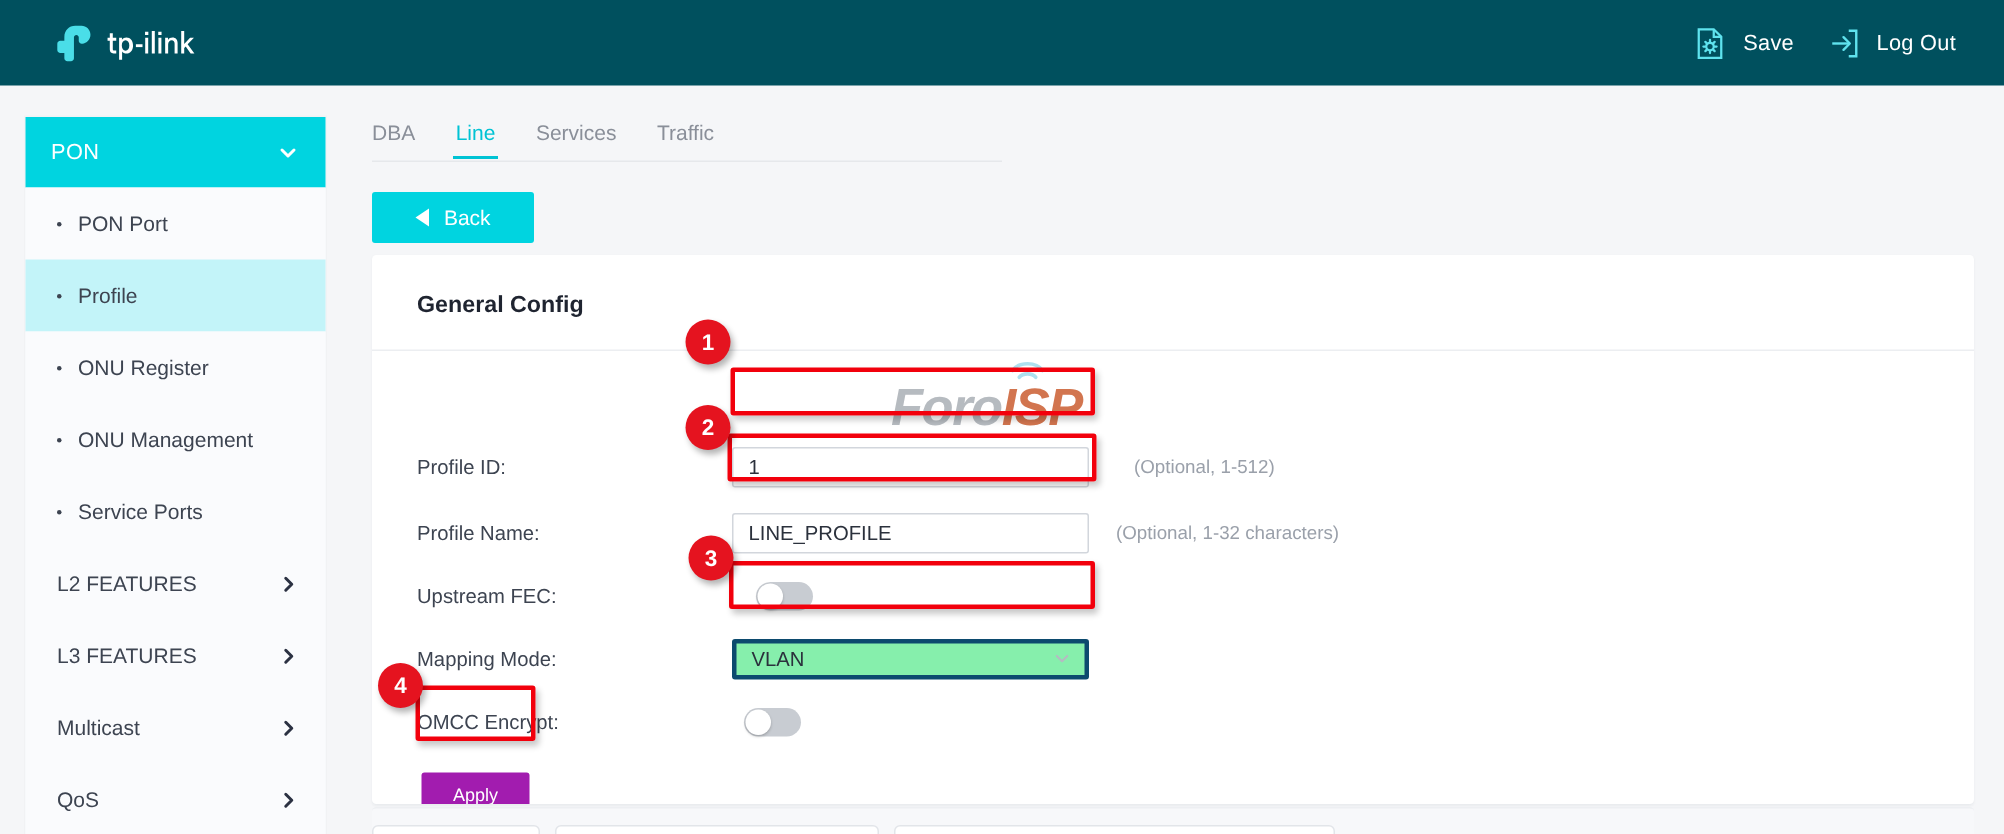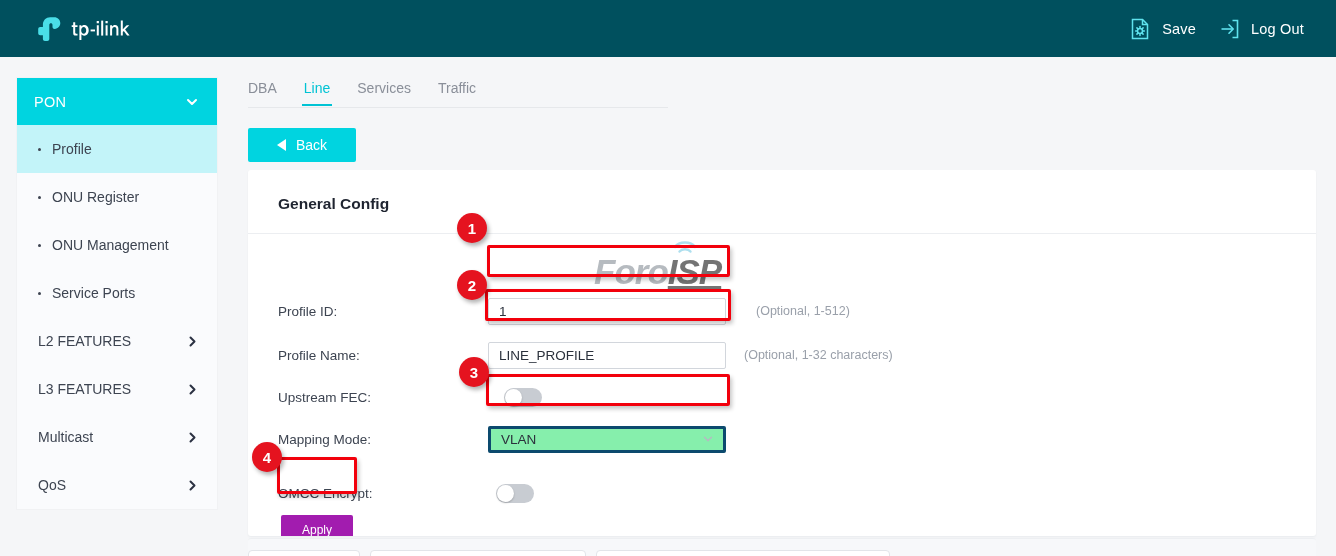--- a/index.html
+++ b/index.html
@@ -166,21 +166,21 @@
   }
 
   
   .watermark {
     position: absolute; left: 594px; top: 252px;
     font-size: 35px; font-weight: bold; font-style: italic;
     letter-spacing: -1px; pointer-events: none; user-select: none;
     opacity: .72;
   }
   .wm-a { color: #9BA1A8; }
-  .wm-b { color: #404040; text-decoration: underline; }
+  .wm-b { color: #c2410c; }
   .wm-arc { position: absolute; left: 672px; top: 233px; pointer-events: none; opacity: .72; }
 
   
   .bottom-panel {
     position: absolute; left: 248px; top: 538px;
     width: 1068px; height: 18px;
     background: #F7F8FA; border-radius: 3px 3px 0 0;
     border-top: 1px solid #EDEFF2;
   }
   .bp-box {
@@ -244,20 +244,24 @@
 
   <div class="sidebar">
 
     <div class="side-group-head">
       <span class="t">PON</span>
       <svg class="chev" width="14" height="14" viewBox="0 0 14 14">
         <path d="M3 5l4 4 4-4" fill="none" stroke="#ffffff" stroke-width="2" stroke-linecap="round" stroke-linejoin="round"></path>
       </svg>
     </div>
 
+    <div class="side-sub">
+      <span class="dot"></span>
+      <span>PON Port</span>
+    </div>
     <div class="side-sub active">
       <span class="dot"></span>
       <span>Profile</span>
     </div>
     <div class="side-sub">
       <span class="dot"></span>
       <span>ONU Register</span>
     </div>
     <div class="side-sub">
       <span class="dot"></span>
@@ -335,21 +339,21 @@
       <div class="frow" style="top:258px;">
         <span class="flabel">Mapping Mode:</span>
         <div class="selectbox" style="width:238px;">
           <span class="sv">VLAN</span>
           <svg class="schev" width="12" height="12" viewBox="0 0 12 12">
             <path d="M2.5 4.3L6 7.8l3.5-3.5" fill="none" stroke="#B5BAC2" stroke-width="1.4" stroke-linecap="round" stroke-linejoin="round"></path>
           </svg>
         </div>
       </div>
 
-      <div class="frow" style="top:312px;">
+      <div class="frow" style="top:300px;">
         <span class="flabel">OMCC Encrypt:</span>
         <span style="display:inline-block;width:8px;"></span>
         <div class="toggle">
           <div class="knob"></div>
         </div>
       </div>
 
       <button class="btn-apply" style="position:absolute;left:33px;top:345px;">Apply</button>
     </div>
   </div>

